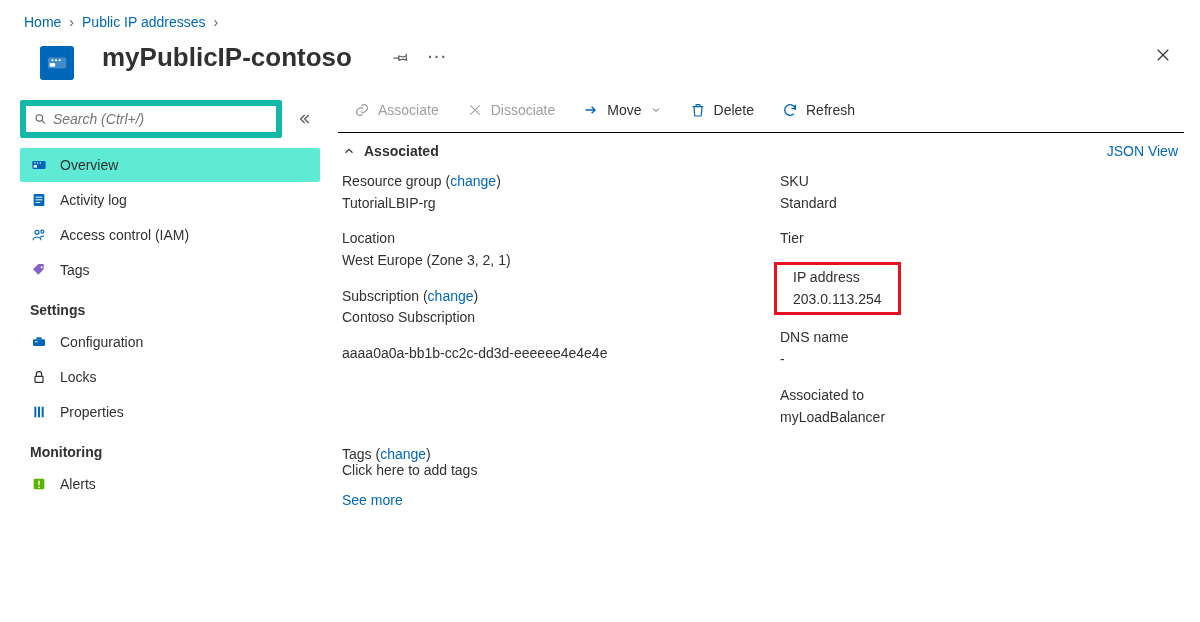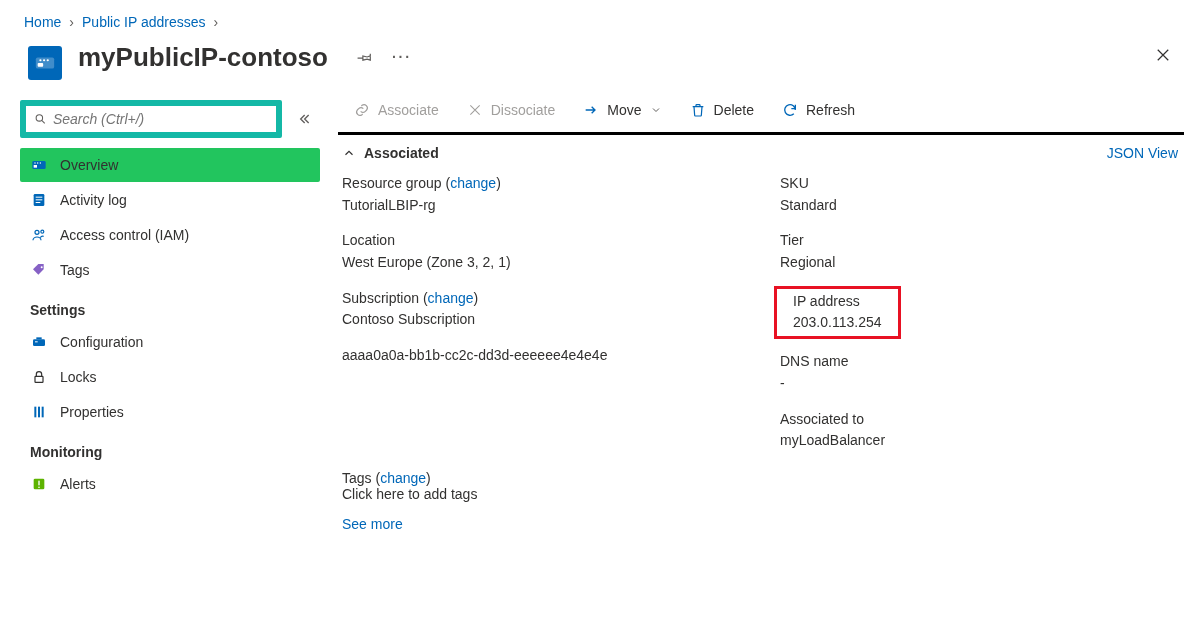--- a/index.html
+++ b/index.html
@@ -4,21 +4,21 @@
 <style>
 * { box-sizing: border-box; margin: 0; padding: 0; }
 body { font-family: "Segoe UI", Arial, sans-serif; font-size: 14px; color: #323130; background: #fff; width: 1200px; }
 a, .link { color: #0067b8; cursor: pointer; text-decoration: none; }
 
 
 .breadcrumb { display: flex; align-items: center; gap: 8px; padding: 14px 20px 0 24px; color: #0067b8; font-size: 14px; }
 .breadcrumb .sep { color: #605e5c; }
 
 
-.header { display: flex; align-items: flex-start; padding: 12px 20px 8px 28px; gap: 16px; }
+.header { display: flex; align-items: flex-start; padding: 12px 20px 8px 40px; gap: 28px; }
 .header-icon { width: 34px; height: 34px; background: #0067b8; border-radius: 3px; display: flex; align-items: center; justify-content: center; margin-top: 4px; }
 .header-icon svg { width: 22px; height: 22px; }
 .header-title { font-size: 26px; font-weight: 600; color: #323130; }
 .header-sub { font-size: 14px; color: #605e5c; margin-top: 2px; }
 .header-actions { display: flex; align-items: center; gap: 18px; margin-left: 12px; margin-top: 6px; }
 .header-actions .icon-btn { color: #605e5c; cursor: pointer; }
 .close-btn { margin-left: auto; cursor: pointer; color: #605e5c; margin-top: 4px; padding-right: 8px;}
 
 
 .body-wrap { display: flex; }
@@ -26,26 +26,26 @@
 .main { flex: 1; padding: 0 16px 0 6px; }
 
 
 .search-row { display: flex; align-items: center; gap: 10px; margin: 6px 4px 10px 0; }
 .search-box { flex: 1; display: flex; align-items: center; border: 6px solid #14b8a6; border-radius: 2px; padding: 5px 8px; gap: 6px; max-width: 276px;}
 .search-box input { border: none; outline: none; font-size: 14px; width: 100%; font-style: italic; color: #605e5c; }
 .collapse-btn { color: #605e5c; cursor: pointer; padding: 4px;}
 
 
 .nav-item { display: flex; align-items: center; gap: 12px; padding: 8px 10px; cursor: pointer; border-radius: 2px; margin: 1px 0;}
-.nav-item.active { background: #22c55e; }
+.nav-item.active { background: #5eead4; }
 .nav-icon { width: 18px; height: 18px; display: flex; align-items: center; justify-content: center; flex-shrink: 0;}
 .nav-section { font-weight: 600; padding: 14px 10px 6px 10px; color: #323130; }
 
 
-.toolbar { display: flex; align-items: center; gap: 4px; padding: 10px 0 10px 4px; border-bottom: 3px solid #000000; }
+.toolbar { display: flex; align-items: center; gap: 4px; padding: 10px 0 10px 4px; border-bottom: 1px solid #000000; }
 .tool-btn { display: flex; align-items: center; gap: 8px; padding: 4px 12px; cursor: pointer; border-radius: 2px; }
 .tool-btn.disabled { color: #a19f9d; cursor: default; }
 .tool-btn .ico { width: 16px; height: 16px; display:flex; align-items:center; justify-content:center;}
 
 
 .essentials-hdr { display: flex; align-items: center; padding: 10px 6px 6px 4px; }
 .essentials-hdr .caret { margin-right: 8px; }
 .essentials-hdr .title { font-weight: 600; }
 .json-view { margin-left: auto; color: #0067b8; cursor: pointer; }
 .essentials-grid { display: flex; padding: 6px 6px 0 4px; gap: 40px; }
@@ -282,21 +282,20 @@
           <div class="field-value" style="white-space:nowrap;overflow:hidden;text-overflow:clip;max-width:300px;">aaaa0a0a-bb1b-cc2c-dd3d-eeeeee4e4e4e</div>
         </div>
       </div>
       <div class="col">
         <div class="field">
           <div class="field-label">SKU</div>
           <div class="field-value">Standard</div>
         </div>
         <div class="field">
           <div class="field-label">Tier</div>
-          <div class="field-value">Regional</div>
         </div>
         <div class="field">
           <span class="highlight-box">
             <div class="field-label">IP address</div>
             <div class="field-value">203.0.113.254</div>
           </span>
         </div>
         <div class="field">
           <div class="field-label">DNS name</div>
           <div class="field-value">-</div>

